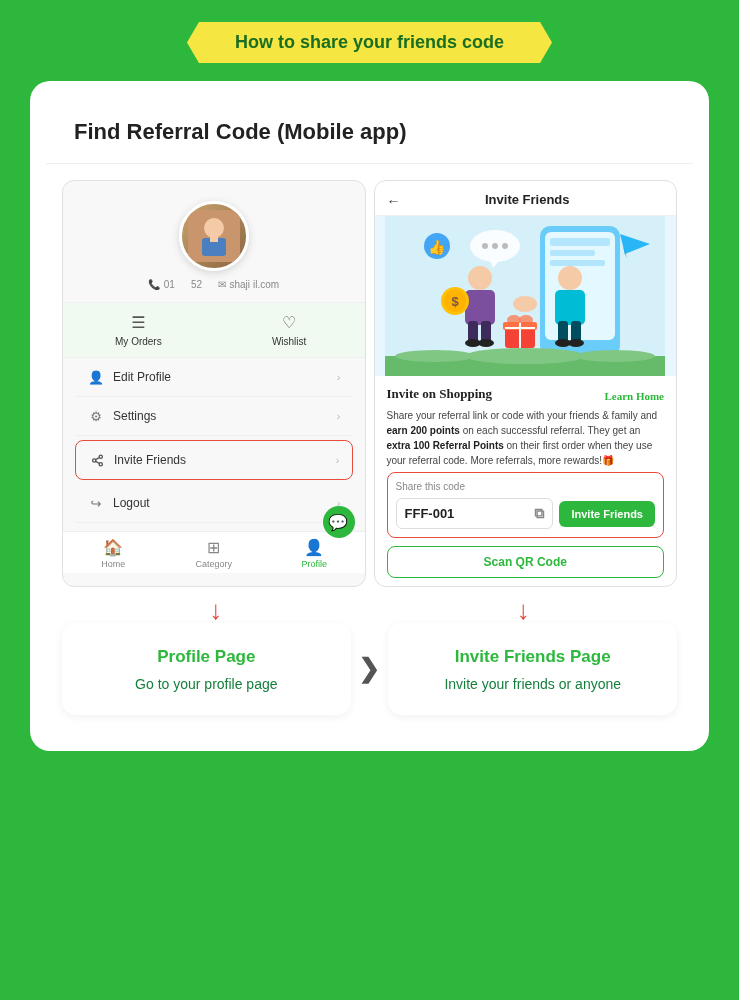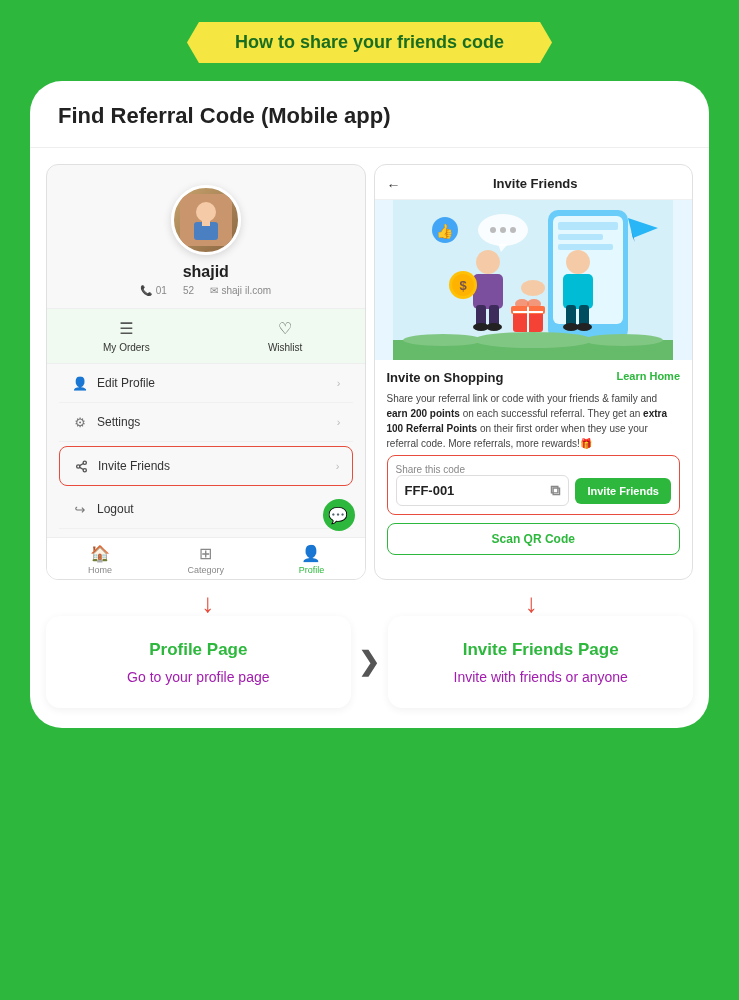--- a/index.html
+++ b/index.html
@@ -28,23 +28,23 @@
     .top-banner-text {
       font-size: 18px;
       font-weight: 700;
       color: #1a6e22;
       white-space: nowrap;
     }
 
     
     .main-card {
       background: #fff;
-      border-radius: 32px;
+      border-radius: 20px;
       margin: 0 30px 20px;
-      padding: 0;
+      padding: 16px;
       overflow: hidden;
     }
     .main-card-title {
       padding: 22px 28px 18px;
       font-size: 22px;
       font-weight: 700;
       color: #222;
       border-bottom: 1px solid #eee;
     }
 
@@ -241,23 +241,24 @@
       overflow: hidden;
       position: relative;
     }
 
     
     .invite-content {
       padding: 10px 12px 8px;
     }
     .invite-title-row {
       display: flex;
-      align-items: flex-start;
+      align-items: flex-end;
       justify-content: space-between;
       margin-bottom: 6px;
+      font-family: Liberation Serif, serif;
     }
     .invite-on-shopping {
       font-size: 13px;
       font-weight: 700;
       color: #222;
     }
     .learn-more {
       font-size: 11px;
       color: #2db83d;
       font-weight: 600;
@@ -276,20 +277,21 @@
     
     .share-code-box {
       border: 1.5px solid #e74c3c;
       border-radius: 8px;
       padding: 8px;
       margin-bottom: 8px;
     }
     .share-code-label {
       font-size: 10px;
       color: #888;
+      margin-bottom: 6px;
     }
     .share-code-row {
       display: flex;
       gap: 6px;
       align-items: center;
     }
     .code-input {
       flex: 1;
       border: 1px solid #ddd;
       border-radius: 6px;
@@ -346,21 +348,21 @@
       box-shadow: 0 2px 8px rgba(0,0,0,0.06);
     }
     .step-title {
       font-size: 17px;
       font-weight: 700;
       color: #2db83d;
       margin-bottom: 8px;
     }
     .step-desc {
       font-size: 14px;
-      color: #a21caf;
+      color: #15803d;
       line-height: 1.4;
     }
     .step-arrow {
       font-size: 26px;
       color: #555;
       padding: 0 8px;
       font-weight: 700;
     }
   </style>
 </head>
@@ -388,21 +390,20 @@
 
               <circle cx="26" cy="18" r="10" fill="#f5cba7"></circle>
 
               <rect x="14" y="28" width="24" height="18" rx="3" fill="#4a7fc1"></rect>
 
               <rect x="22" y="26" width="8" height="6" fill="#f5cba7"></rect>
             </svg>
           </div>
         </div>
 
-        <div class="username">shajid</div>
 
         <div class="user-info">
           <div class="user-info-item">
             <span>📞</span>
             <span>01</span>
           </div>
           <div class="user-info-item">
             <span>52</span>
           </div>
           <div class="user-info-item">
@@ -579,17 +580,17 @@
   </div>
 
   <div class="bottom-steps">
     <div class="step-card">
       <div class="step-title">Profile Page</div>
       <div class="step-desc">Go to your profile page</div>
     </div>
     <div class="step-arrow">❯</div>
     <div class="step-card">
       <div class="step-title">Invite Friends Page</div>
-      <div class="step-desc">Invite with friends or anyone</div>
+      <div class="step-desc">Invite your friends or anyone</div>
     </div>
   </div>
 
 </div>
 
 </body></html>

